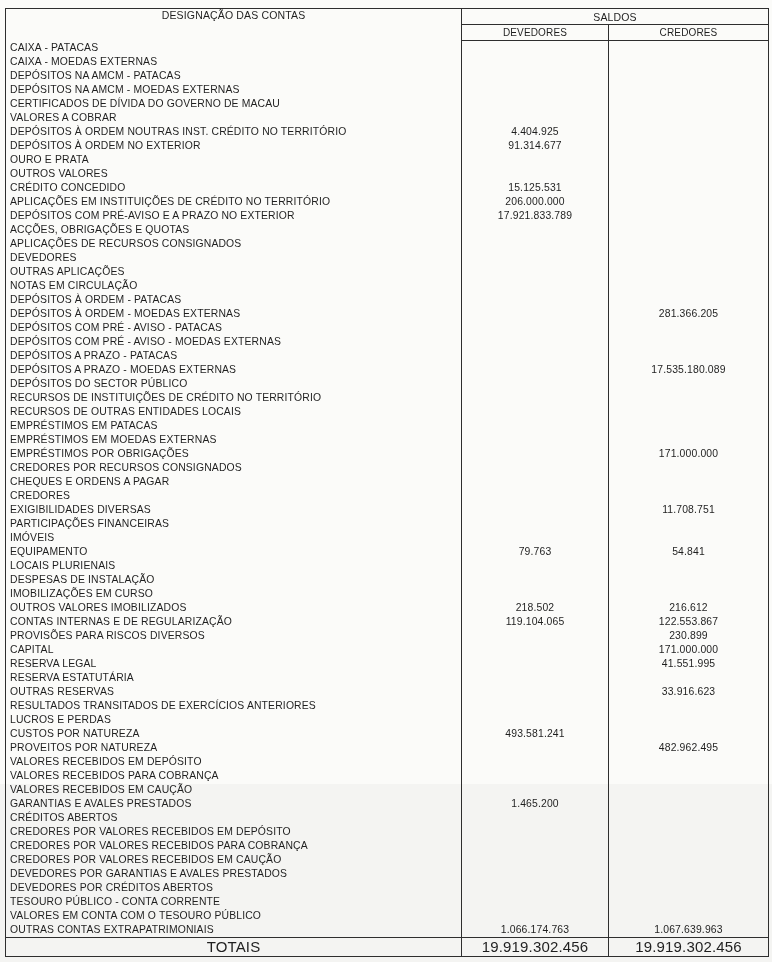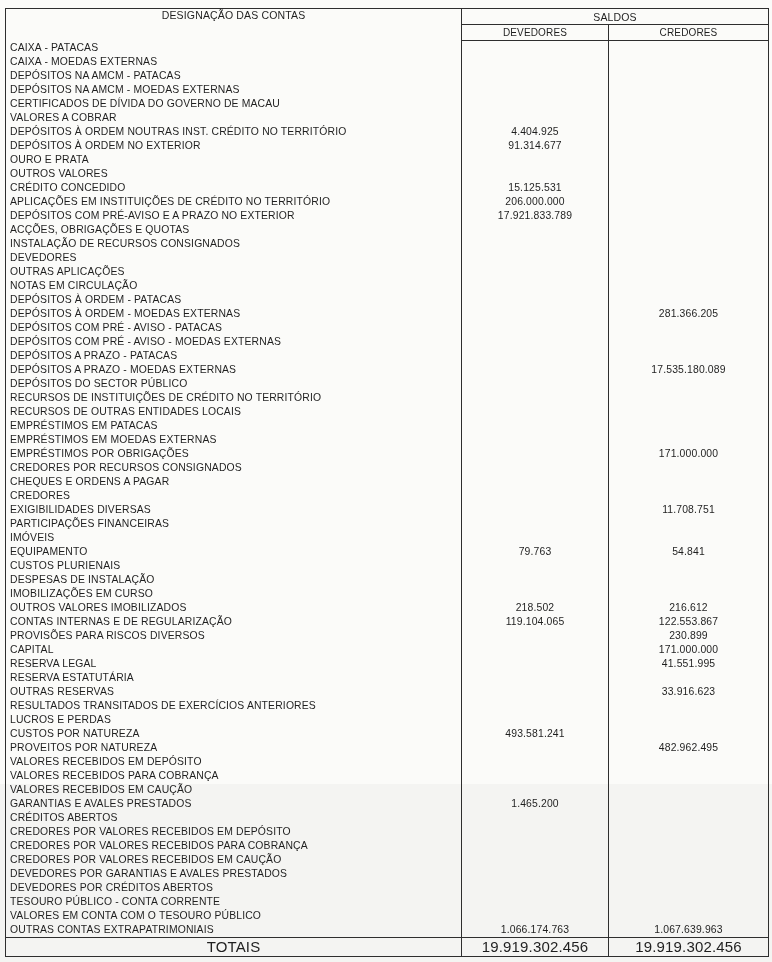--- a/index.html
+++ b/index.html
@@ -162,21 +162,21 @@
           <td class="acct">DEPÓSITOS COM PRÉ-AVISO E A PRAZO NO EXTERIOR</td>
           <td class="num">17.921.833.789</td>
           <td class="num"></td>
         </tr>
         <tr>
           <td class="acct">ACÇÕES, OBRIGAÇÕES E QUOTAS</td>
           <td class="num"></td>
           <td class="num"></td>
         </tr>
         <tr>
-          <td class="acct">INSTALAÇÃO DE RECURSOS CONSIGNADOS</td>
+          <td class="acct">APLICAÇÕES DE RECURSOS CONSIGNADOS</td>
           <td class="num"></td>
           <td class="num"></td>
         </tr>
         <tr>
           <td class="acct">DEVEDORES</td>
           <td class="num"></td>
           <td class="num"></td>
         </tr>
         <tr>
           <td class="acct">OUTRAS APLICAÇÕES</td>
@@ -277,21 +277,21 @@
           <td class="acct">IMÓVEIS</td>
           <td class="num"></td>
           <td class="num"></td>
         </tr>
         <tr>
           <td class="acct">EQUIPAMENTO</td>
           <td class="num">79.763</td>
           <td class="num">54.841</td>
         </tr>
         <tr>
-          <td class="acct">CUSTOS PLURIENAIS</td>
+          <td class="acct">LOCAIS PLURIENAIS</td>
           <td class="num"></td>
           <td class="num"></td>
         </tr>
         <tr>
           <td class="acct">DESPESAS DE INSTALAÇÃO</td>
           <td class="num"></td>
           <td class="num"></td>
         </tr>
         <tr>
           <td class="acct">IMOBILIZAÇÕES EM CURSO</td>

